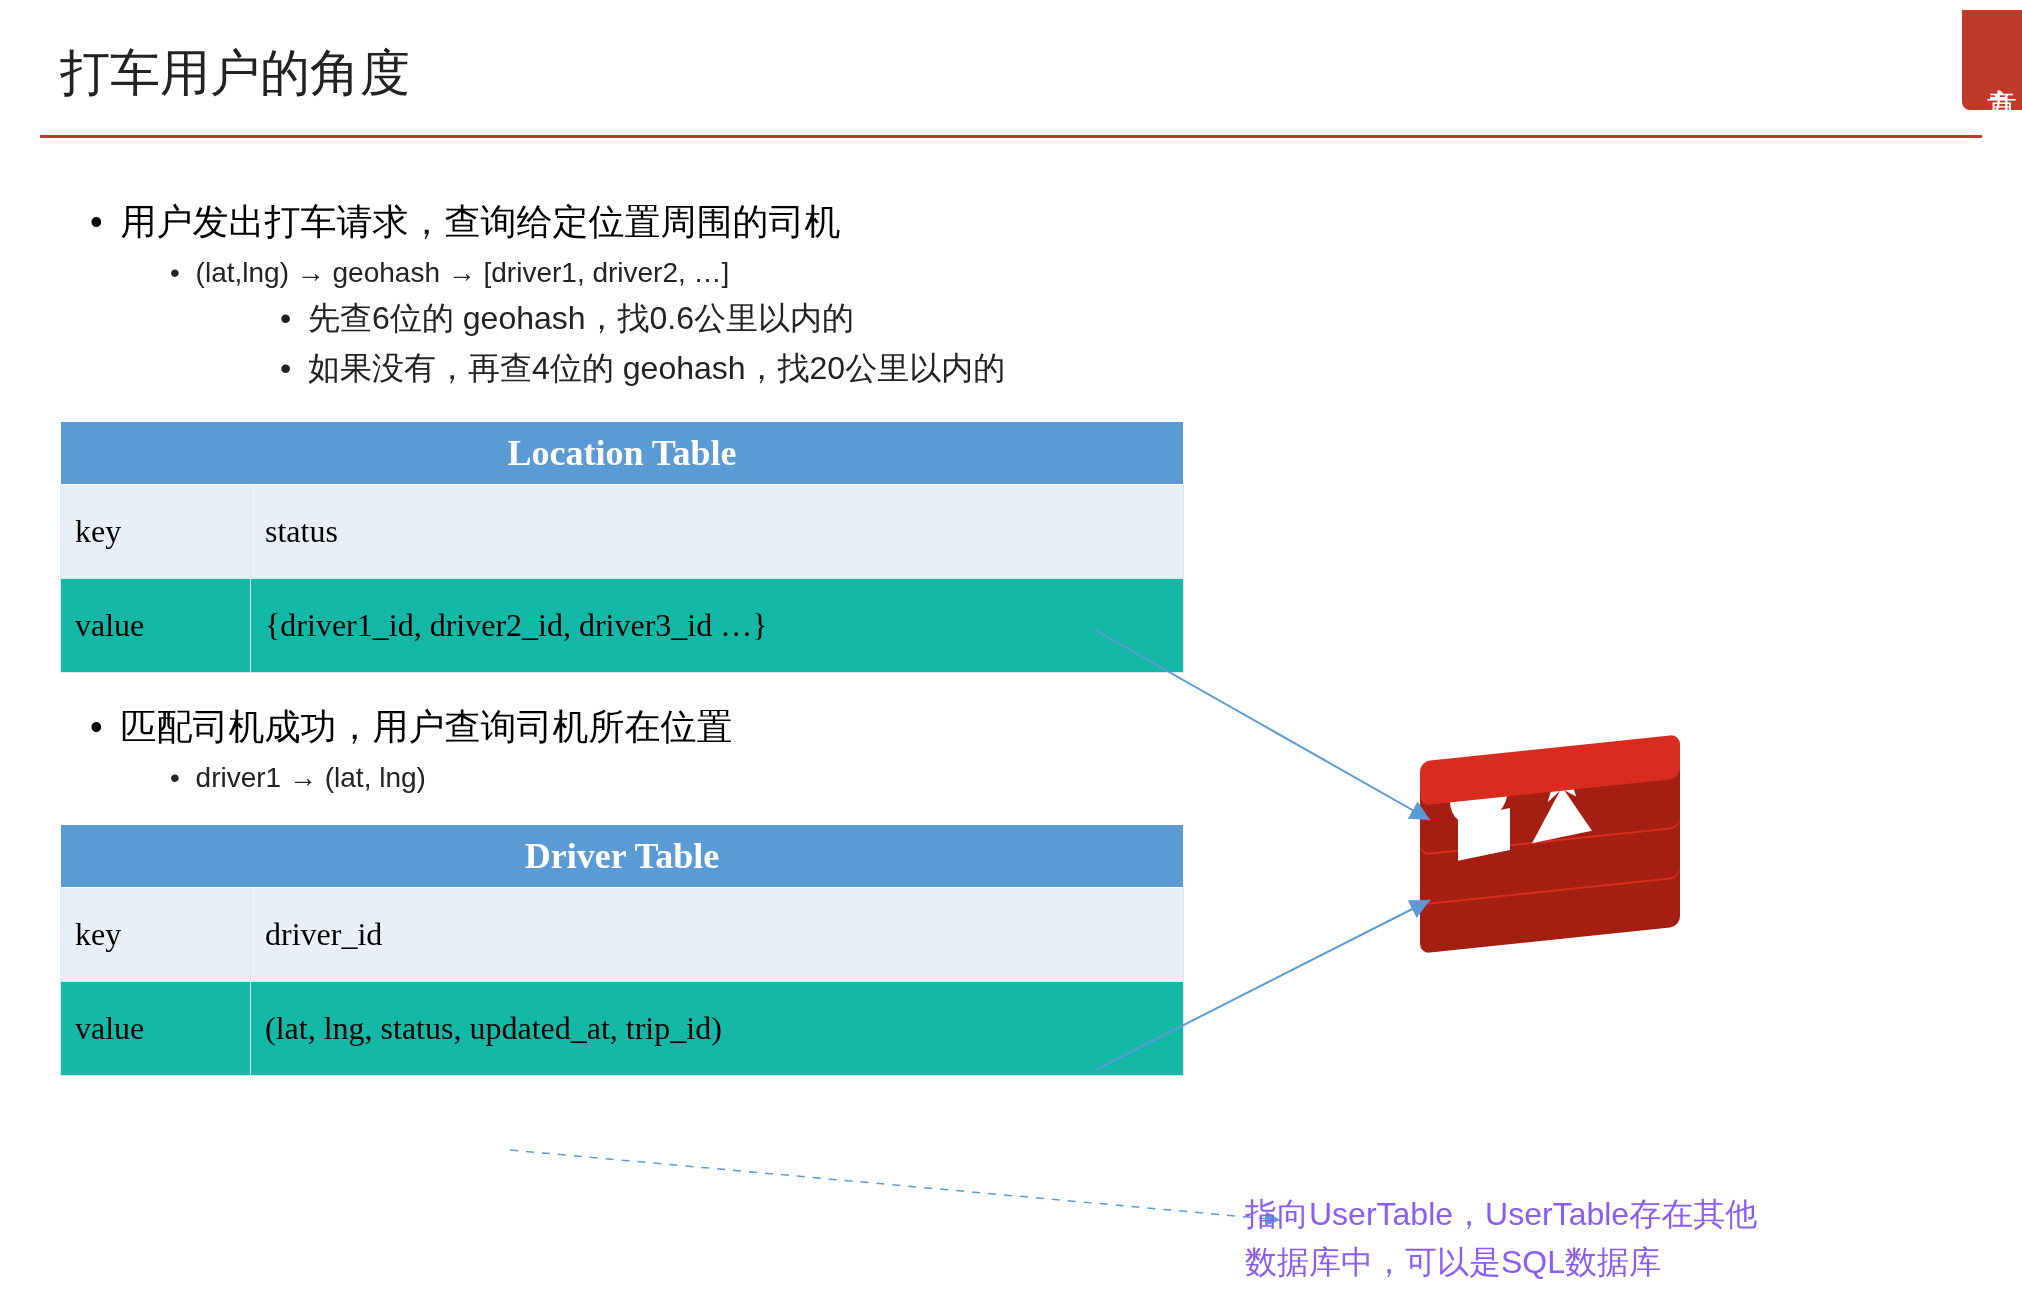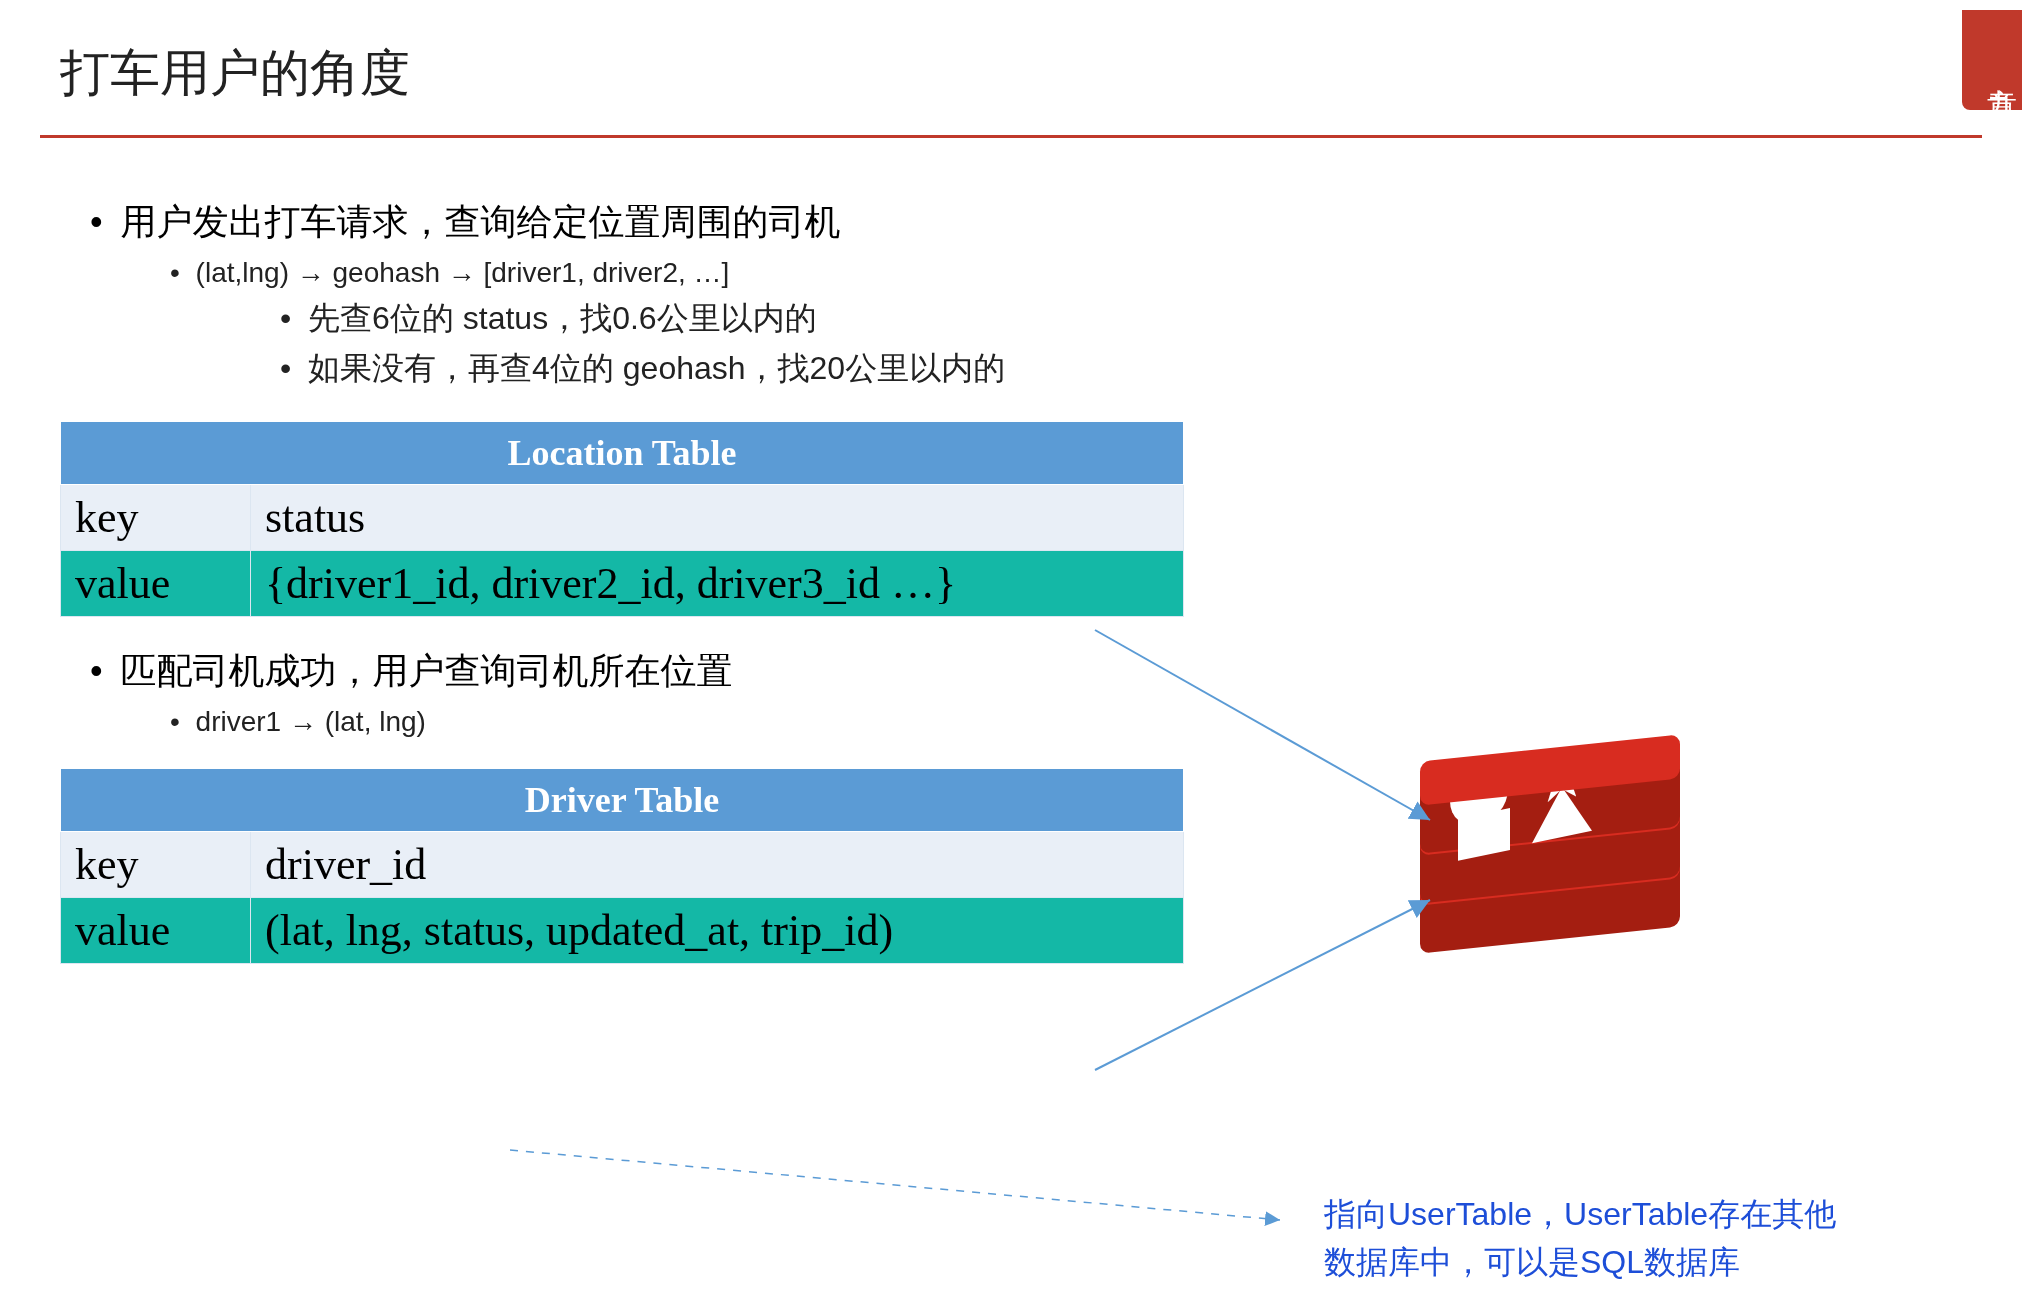--- a/index.html
+++ b/index.html
@@ -62,22 +62,22 @@
   .tbl th {
     background: #5b9bd5;
     color: #fff;
     font-size: 36px;
     font-weight: bold;
     text-align: center;
     padding: 10px 0;
     border: 1px solid #fff;
   }
   .tbl td {
-    font-size: 44px;
-    padding: 7px 14px;
+    font-size: 32px;
+    padding: 28px 14px;
     border: 1px solid #dce6f1;
   }
   .tbl tr:nth-child(2) td { background: #e9eff7; }
   .tbl tr:nth-child(3) td { background: #14b8a6; }
   .tbl td.k { width: 190px; }
 
   .redis-icon {
     position: absolute;
     top: 740px;
     left: 1420px;
@@ -106,23 +106,23 @@
   .layer.l3 { top: 30px; }
   .shapes { position:absolute; top:-8px; left:30px; transform: skewY(-6deg);}
   .circ { position:absolute; width:58px; height:58px; background:#fff; border-radius:50%; top:0; left:0;}
   .star { position:absolute; top:-6px; left:85px; color:#fff; font-size:60px; }
   .rect { position:absolute; width:52px; height:42px; background:#fff; top:48px; left:8px;}
   .tri  { position:absolute; top:38px; left:82px; width:0;height:0;border-left:30px solid transparent;border-right:30px solid transparent;border-bottom:50px solid #fff;}
 
   .note {
     position: absolute;
     top: 1190px;
-    left: 1324px;
+    left: 1245px;
     font-size: 32px;
-    color: #1d4ed8;
+    color: #8b5cf6;
     line-height: 1.5;
   }
 
   svg.arrows {
     position: absolute;
     top: 0; left: 0;
     width: 2022px; height: 1302px;
     pointer-events: none;
   }
 
@@ -144,21 +144,21 @@
 
 <div class="logo-badge">九章</div>
 
 <div class="title">打车用户的角度</div>
 <div class="title-underline"></div>
 
 <div class="content">
 
   <div class="bullet-l1">用户发出打车请求，查询给定位置周围的司机</div>
   <div class="bullet-l2">(lat,lng) → geohash → [driver1, driver2, …]</div>
-  <div class="bullet-l3">先查6位的 status，找0.6公里以内的</div>
+  <div class="bullet-l3">先查6位的 geohash，找0.6公里以内的</div>
   <div class="bullet-l3">如果没有，再查4位的 geohash，找20公里以内的</div>
 
   <table class="tbl">
     <tbody>
         <tr>
           <th colspan="2">Location Table</th>
         </tr>
     <tr>
       <td class="k">key</td>
       <td>status</td>

